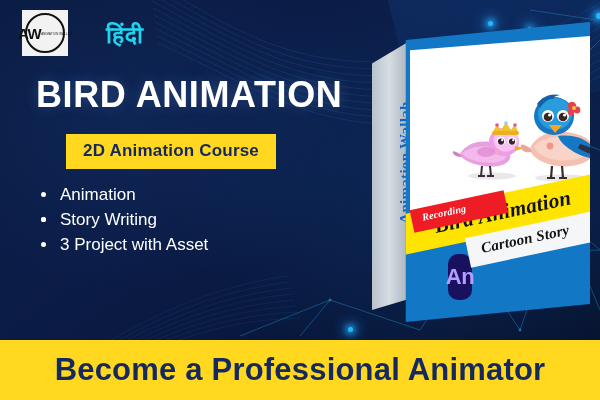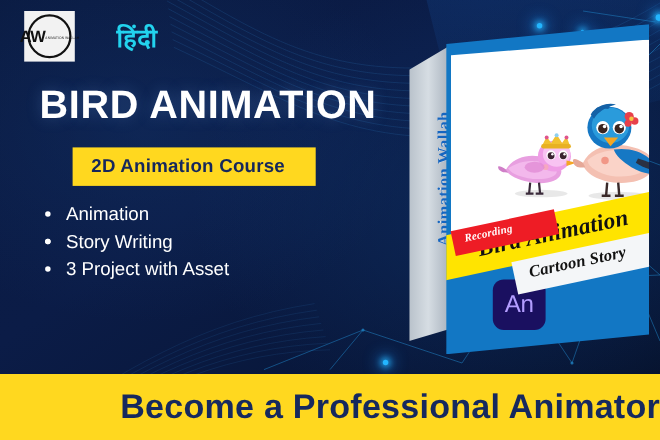--- a/index.html
+++ b/index.html
@@ -73,21 +73,21 @@
   .headline {
     position:absolute; left:36px; top:74px;
     color:#ffffff; font-size:36px; font-weight:bold;
     letter-spacing:.6px;
     text-shadow:0 0 14px rgba(120,180,255,.25);
   }
   .badge {
     position:absolute; left:66px; top:134px;
     background:#ffd81f; color:#15275c;
     font-size:17px; font-weight:bold;
-    padding:7px 28px 8px 17px;
+    padding:7px 17px 8px 17px;
     letter-spacing:.2px;
     white-space:nowrap;
   }
   .feature-list {
     position:absolute; left:38px; top:182px;
     margin:0; padding:0; list-style:none;
   }
   .feature-list li {
     color:#ffffff; font-size:17px;
     line-height:25px; padding-left:22px; position:relative;
@@ -184,33 +184,33 @@
     z-index:2;
   }
   .band-white .band-text {
     position:absolute; left:14px; top:5px;
     color:#111; font-size:15px; letter-spacing:.2px;
     font-style:italic;
   }
 
   .an-icon {
     position:absolute; left:46px; top:232px;
-    width:48px; height:46px; border-radius:10px;
+    width:24px; height:46px; border-radius:10px;
     background:#1a1060;
     display:flex; align-items:center; justify-content:center;
-    color:#b39dff; font-size:22px; font-weight:normal;
+    color:#b39dff; font-size:22px; font-weight:bold;
     letter-spacing:-.3px;
   }
 
   
   .footer {
     position:absolute; left:0; bottom:0;
     width:600px; height:60px;
     background:#ffd81f;
-    display:flex; align-items:center; justify-content:flex-end;
+    display:flex; align-items:center; justify-content:center;
   }
   .footer-text {
     color:#16295e; font-size:31px; font-weight:bold;
     letter-spacing:.2px; white-space:nowrap;
   }
 </style>
 </head>
 <body>
 
 <div id="canvas">

